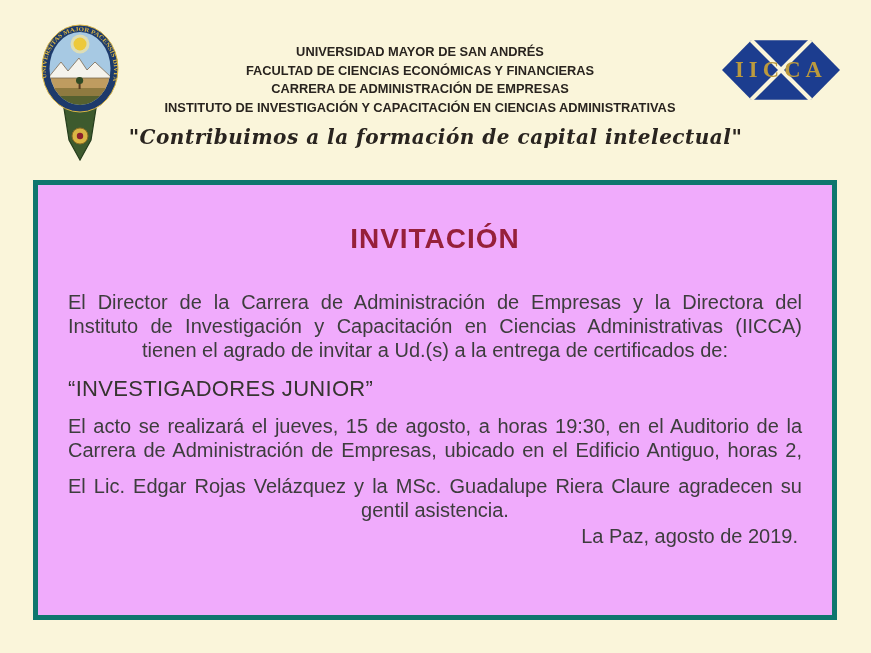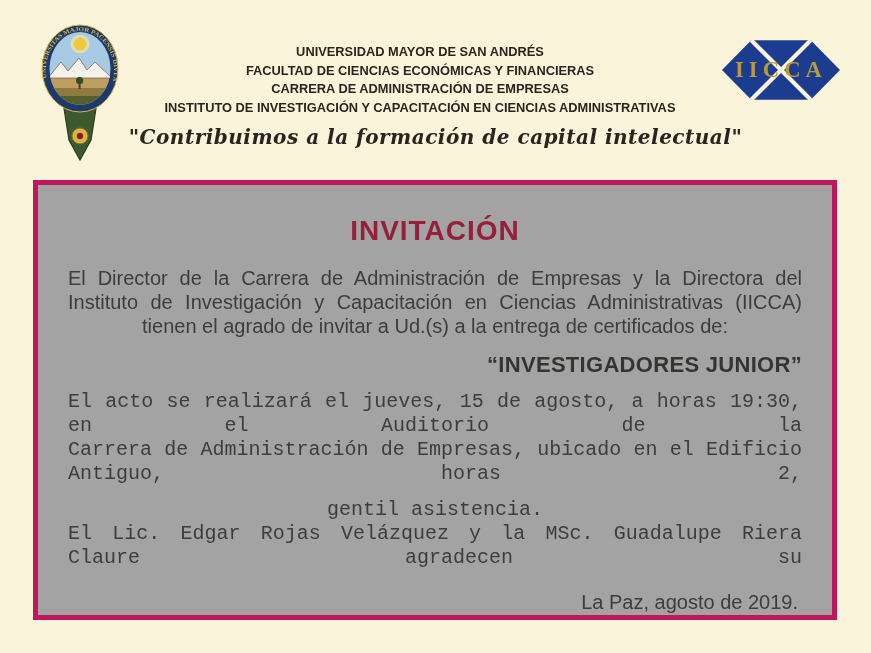--- a/index.html
+++ b/index.html
@@ -18,37 +18,37 @@
   .tagline{
     position:absolute;left:0;top:125px;width:871px;text-align:center;
     font-family:"DejaVu Serif","Liberation Serif",serif;
     font-style:italic;font-weight:bold;font-size:20px;color:#29241f;
     letter-spacing:.5px;
   }
 
   
   .box{
     position:absolute;left:33px;top:180px;width:804px;height:440px;
-    box-sizing:border-box;border:5px solid #be185d;
-    padding:0 30px;background:#a3a3a3;
+    box-sizing:border-box;border:5px solid #0f766e;
+    padding:8px 30px;background:#f0abfc;
   }
   .box-title{
     margin:30px 0 0 0;text-align:center;
     font-size:28px;font-weight:bold;color:#96203a;letter-spacing:1px;
   }
-  .para{margin-top:19px;font-size:20px;line-height:24px;color:#3d3d3d;}
-  .para.tight{margin-top:12px;font-family:Liberation Mono, monospace;}
+  .para{margin-top:35px;font-size:20px;line-height:24px;color:#3d3d3d;}
+  .para.tight{margin-top:12px;}
   .line{text-align:justify;text-align-last:justify;}
   .line.last{text-align:center;text-align-last:auto;}
   .cert-title{
-    margin:14px 0 0 0;text-align:right;
-    font-size:22px;font-weight:bold;color:#363430;letter-spacing:.3px;
+    margin:14px 0 0 0;text-align:left;
+    font-size:22px;font-weight:normal;color:#363430;letter-spacing:.3px;
   }
   .place-date{
-    margin-top:20px;text-align:right;padding-right:4px;
+    margin-top:2px;text-align:right;padding-right:4px;
     font-size:20px;line-height:24px;color:#3d3d3d;
   }
 </style>
 </head>
 <body>
 
 <div class="page">
 
   <svg class="seal" viewBox="0 0 92 150" aria-hidden="true">
     <defs>
@@ -112,20 +112,20 @@
     </div>
 
     <h2 class="cert-title">“INVESTIGADORES JUNIOR”</h2>
 
     <div class="para tight">
       <div class="line">El acto se realizará el jueves, 15 de agosto, a horas 19:30, en el Auditorio de la</div>
       <div class="line">Carrera de Administración de Empresas, ubicado en el Edificio Antiguo, horas 2,</div>
     </div>
 
     <div class="para tight">
+      <div class="line">El Lic. Edgar Rojas Velázquez y la MSc. Guadalupe Riera Claure agradecen su</div>
       <div class="line last">gentil asistencia.</div>
-      <div class="line">El Lic. Edgar Rojas Velázquez y la MSc. Guadalupe Riera Claure agradecen su</div>
     </div>
 
     <div class="place-date">La Paz, agosto de 2019.</div>
   </section>
 
 </div>
 
 </body></html>

